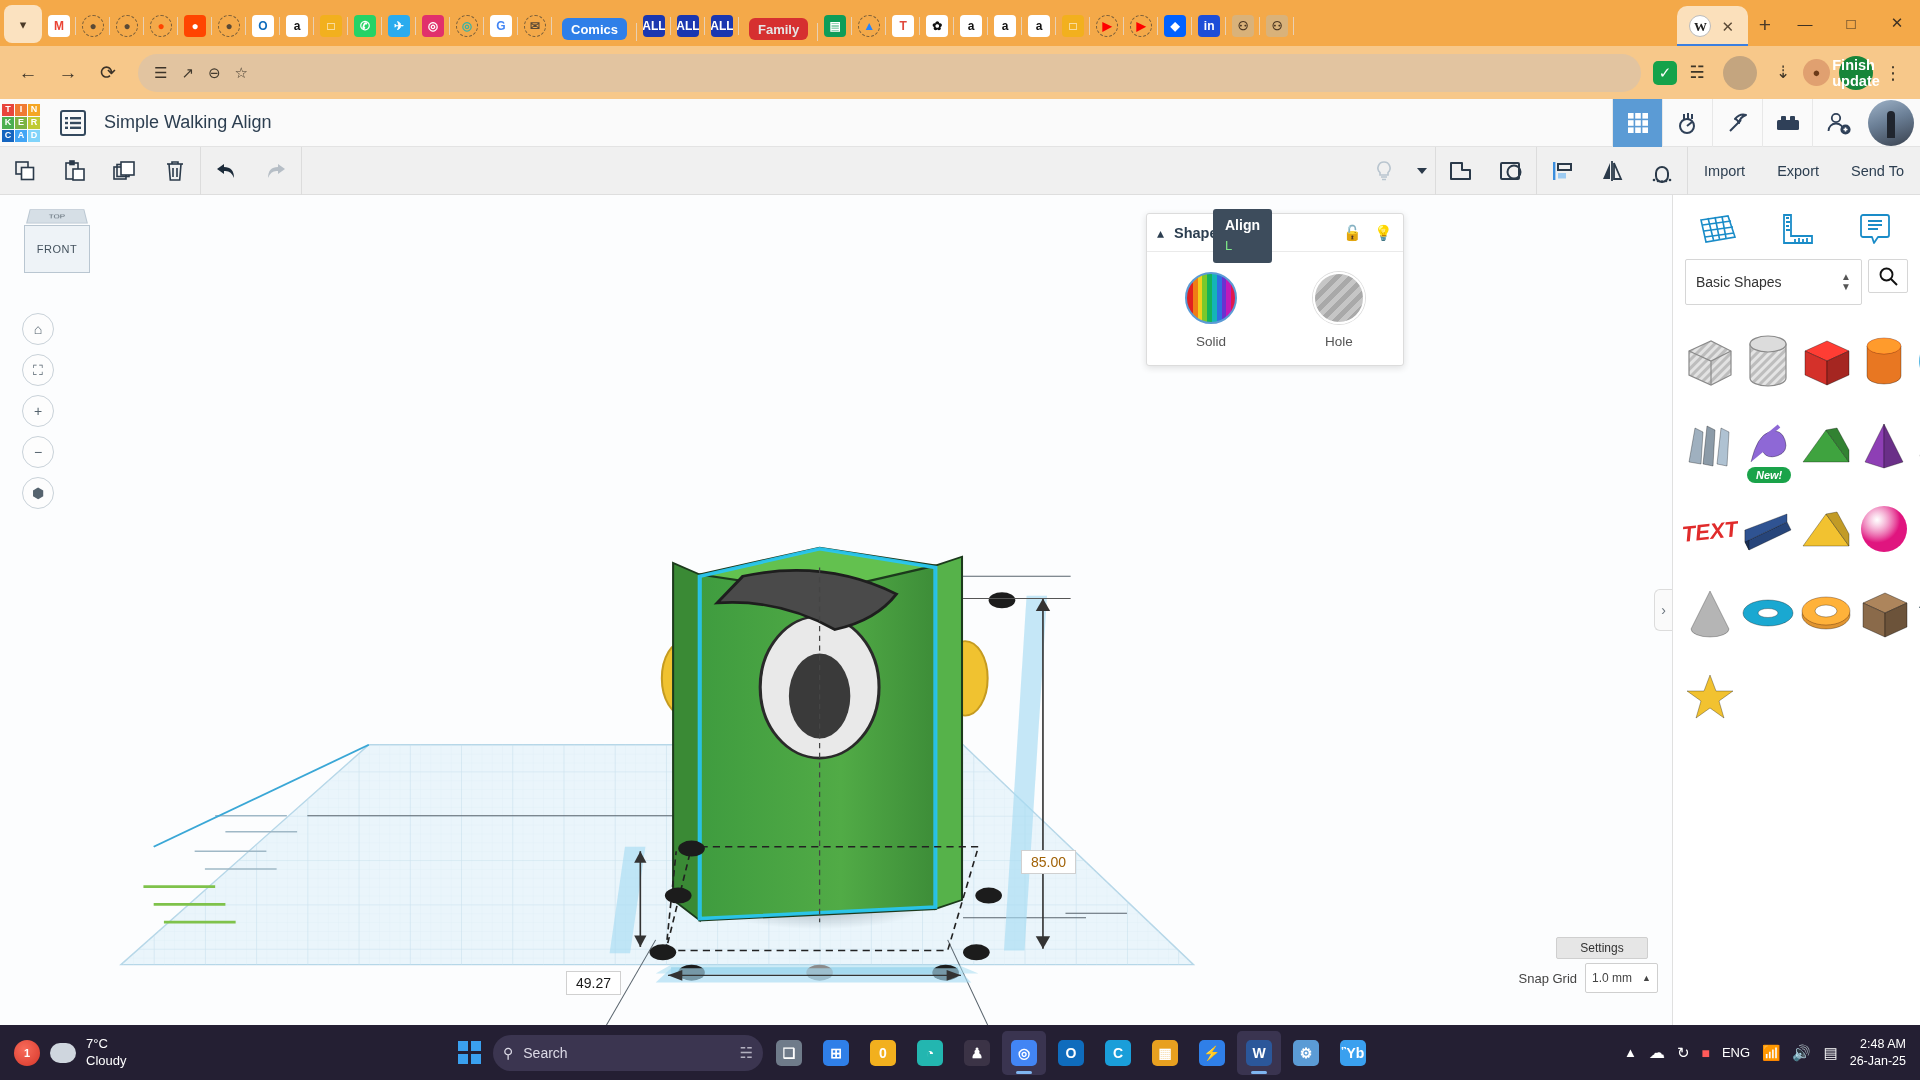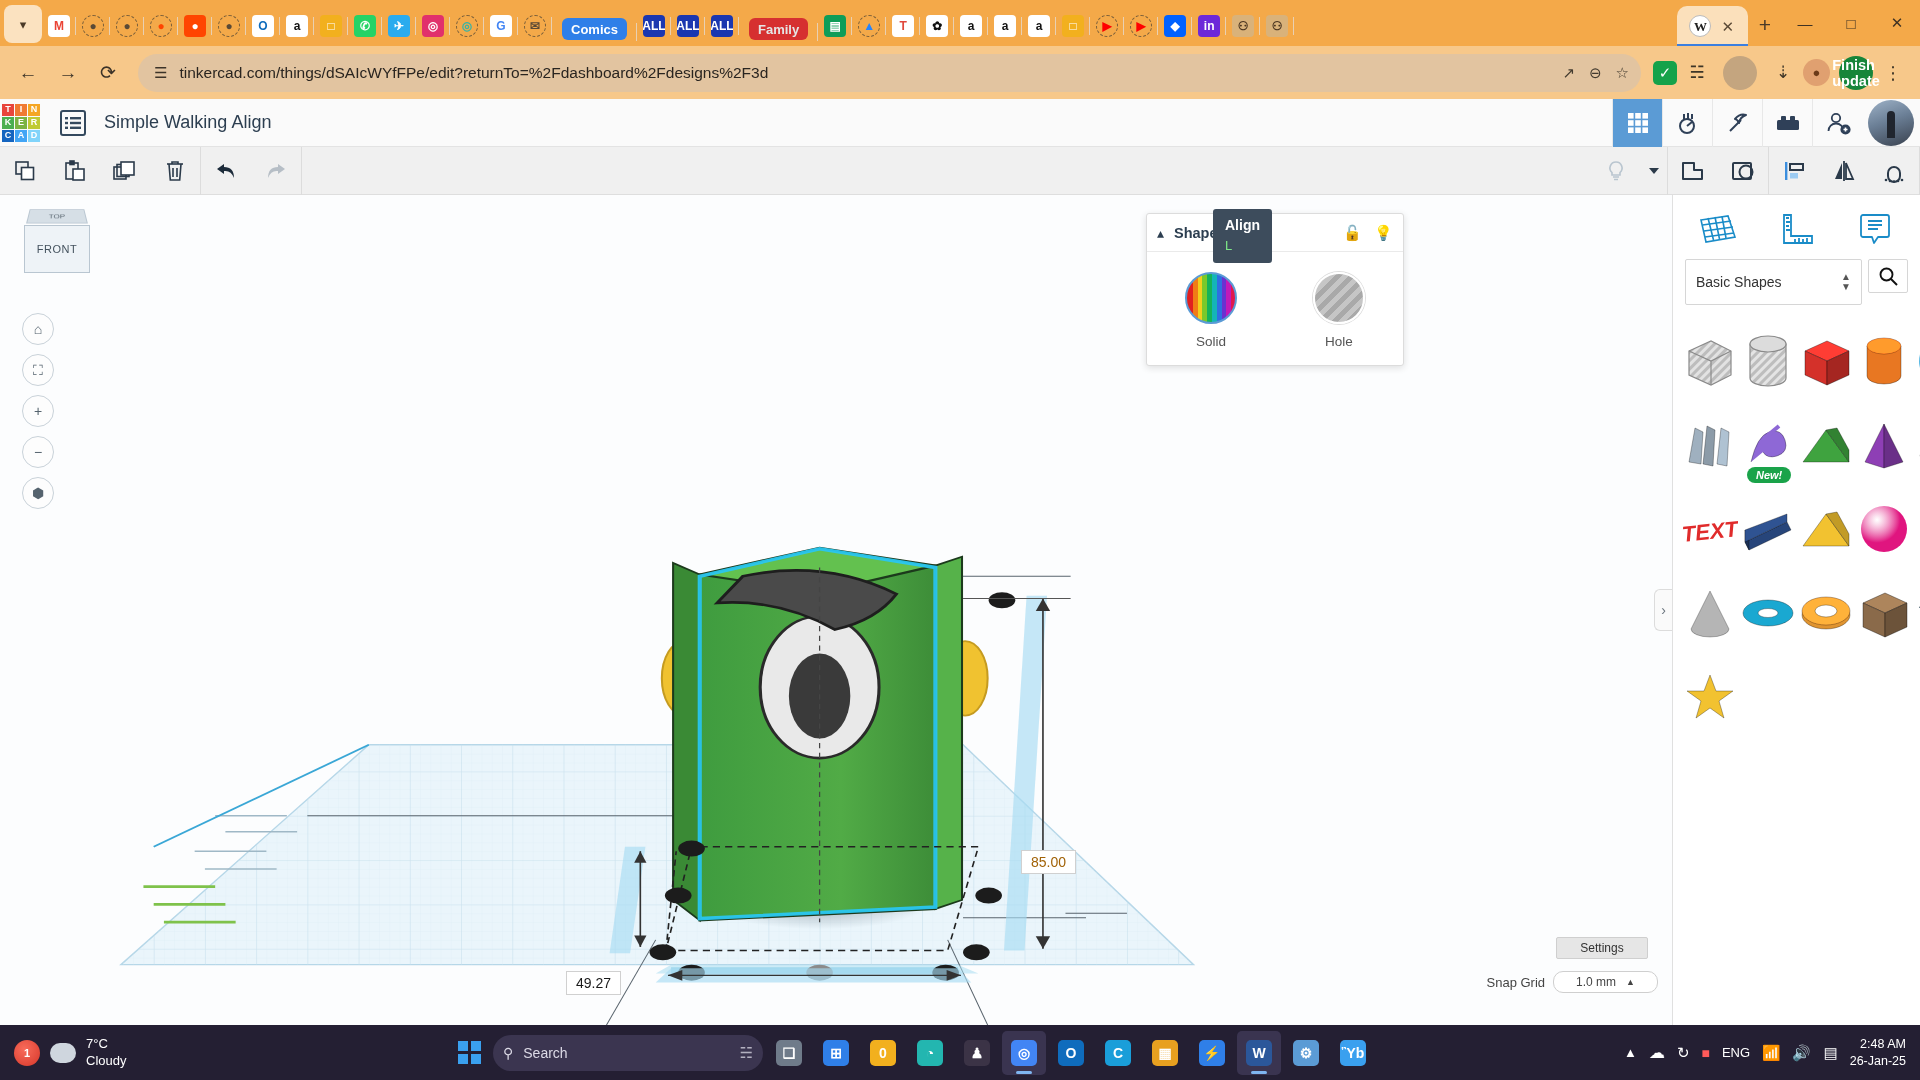--- a/index.html
+++ b/index.html
@@ -129,22 +129,22 @@
   .navtools { position: absolute; left: 22px; top: 118px; display: flex; flex-direction: column; gap: 9px; }
   .navtool { width: 32px; height: 32px; border-radius: 50%; border: 1px solid #c9d2d9;
     background: #fdfdfd; display: flex; align-items: center; justify-content: center;
     color: #55636e; font-size: 14px; cursor: pointer; }
 
   .settings-btn { position: absolute; right: 24px; bottom: 66px; width: 92px; height: 22px;
     background: #e6e6e6; border: 1px solid #cfcfcf; border-radius: 2px; font-size: 12px;
     color: #333; display: flex; align-items: center; justify-content: center; cursor: pointer; }
   .snapgrid { position: absolute; right: 14px; bottom: 32px; display: flex; align-items: center; gap: 8px;
     font-size: 13px; color: #444; }
-  .snapgrid .sg-val { border: 1px solid #cfcfcf; background: #fff; border-radius: 10px; height: 22px;
-    padding: 0 22px; display: flex; align-items: center; gap: 10px; font-size: 12px; cursor: pointer; }
+  .snapgrid .sg-val { border: 1px solid #cfcfcf; background: #fff; border-radius: 2px; height: 30px;
+    padding: 0 6px; display: flex; align-items: center; gap: 10px; font-size: 12px; cursor: pointer; }
 
   .panel-toggle { position: absolute; right: 0; top: 50%; transform: translateY(-50%);
     width: 18px; height: 42px; background: #fafafa; border: 1px solid #dcdcdc; border-right: none;
     border-radius: 6px 0 0 6px; display: flex; align-items: center; justify-content: center;
     color: #6a747d; font-size: 14px; cursor: pointer; z-index: 6; }
 
   
   .shapes-pop { position: absolute; right: 268px; top: 18px; width: 258px; background: #fff;
     border: 1px solid #dcdcdc; border-radius: 3px; box-shadow: 0 2px 7px rgba(0,0,0,.12); z-index: 9; }
   .sp-head { height: 38px; display: flex; align-items: center; border-bottom: 1px solid #eaeaea;
@@ -334,21 +334,21 @@
         </div>
         <div class="tab">
           <span class="tab-favicon" style="background: rgb(244, 169, 73); color: rgb(255, 0, 0); font-size: 12px; border: 1.5px dashed rgb(122, 95, 58); border-radius: 50%;">▶</span>
           <span class="sep"></span>
         </div>
         <div class="tab">
           <span class="tab-favicon" style="background: rgb(0, 97, 255); color: rgb(255, 255, 255); font-size: 12px;">◆</span>
           <span class="sep"></span>
         </div>
         <div class="tab">
-          <span class="tab-favicon" style="background: #6d28d9; color: rgb(255, 255, 255); font-size: 12px;">in</span>
+          <span class="tab-favicon" style="background: #1d4ed8; color: rgb(255, 255, 255); font-size: 12px;">in</span>
           <span class="sep"></span>
         </div>
         <div class="tab">
           <span class="tab-favicon" style="background: rgb(217, 178, 122); color: rgb(74, 53, 32); font-size: 12px;">⚇</span>
           <span class="sep"></span>
         </div>
         <div class="tab">
           <span class="tab-favicon" style="background: rgb(217, 178, 122); color: rgb(74, 53, 32); font-size: 12px;">⚇</span>
           <span class="sep"></span>
         </div>
@@ -364,21 +364,20 @@
       <div>✕</div>
     </div>
   </div>
 
   <div class="navbar">
     <div class="navbtn">←</div>
     <div class="navbtn">→</div>
     <div class="navbtn">⟳</div>
     <div class="omnibox">
       <span style="color:#3c3328;font-size:15px;">☰</span>
-      <span class="urltext">tinkercad.com/things/dSAIcWYfFPe/edit?returnTo=%2Fdashboard%2Fdesigns%2F3d</span>
       <span class="oicon">↗</span>
       <span class="oicon">⊖</span>
       <span class="oicon">☆</span>
     </div>
     <div class="ext-icons">
       <div style="background:#15a24a;color:#fff;font-size:15px;border-radius:5px;width:24px;height:24px;">✓</div>
       <div style="color:#3d3527;font-size:17px;">☵</div>
       <div class="vsep"></div>
       <div style="color:#3d3527;font-size:17px;">⇣</div>
       <div style="background:#e0a070;border-radius:50%;width:27px;height:27px;color:#6b3a18;font-size:13px;">●</div>
@@ -584,20 +583,25 @@
               </g>
             <g fill="#2b3a4a">
                 <circle cx="5" cy="21" r="1.3"></circle>
                 <circle cx="9" cy="22" r="1.3"></circle>
                 <circle cx="13" cy="22.5" r="1.3"></circle>
             <circle cx="17" cy="22" r="1.3"></circle>
                 <circle cx="21" cy="21" r="1.3"></circle>
               </g>
             </svg>
         </div>
+      </div>
+      <div class="tb-grp" style="border-right:none">
+        <div class="tb-text">Import</div>
+        <div class="tb-text">Export</div>
+        <div class="tb-text">Send To</div>
       </div>
     </div>
   </div>
 
   <div class="tc-body">
 
     <div class="canvas3d">
       <svg width="100%" height="100%" viewBox="0 0 1632 936" preserveAspectRatio="none">
         <defs>
           <pattern id="finegrid" width="10" height="10" patternUnits="userSpaceOnUse">

